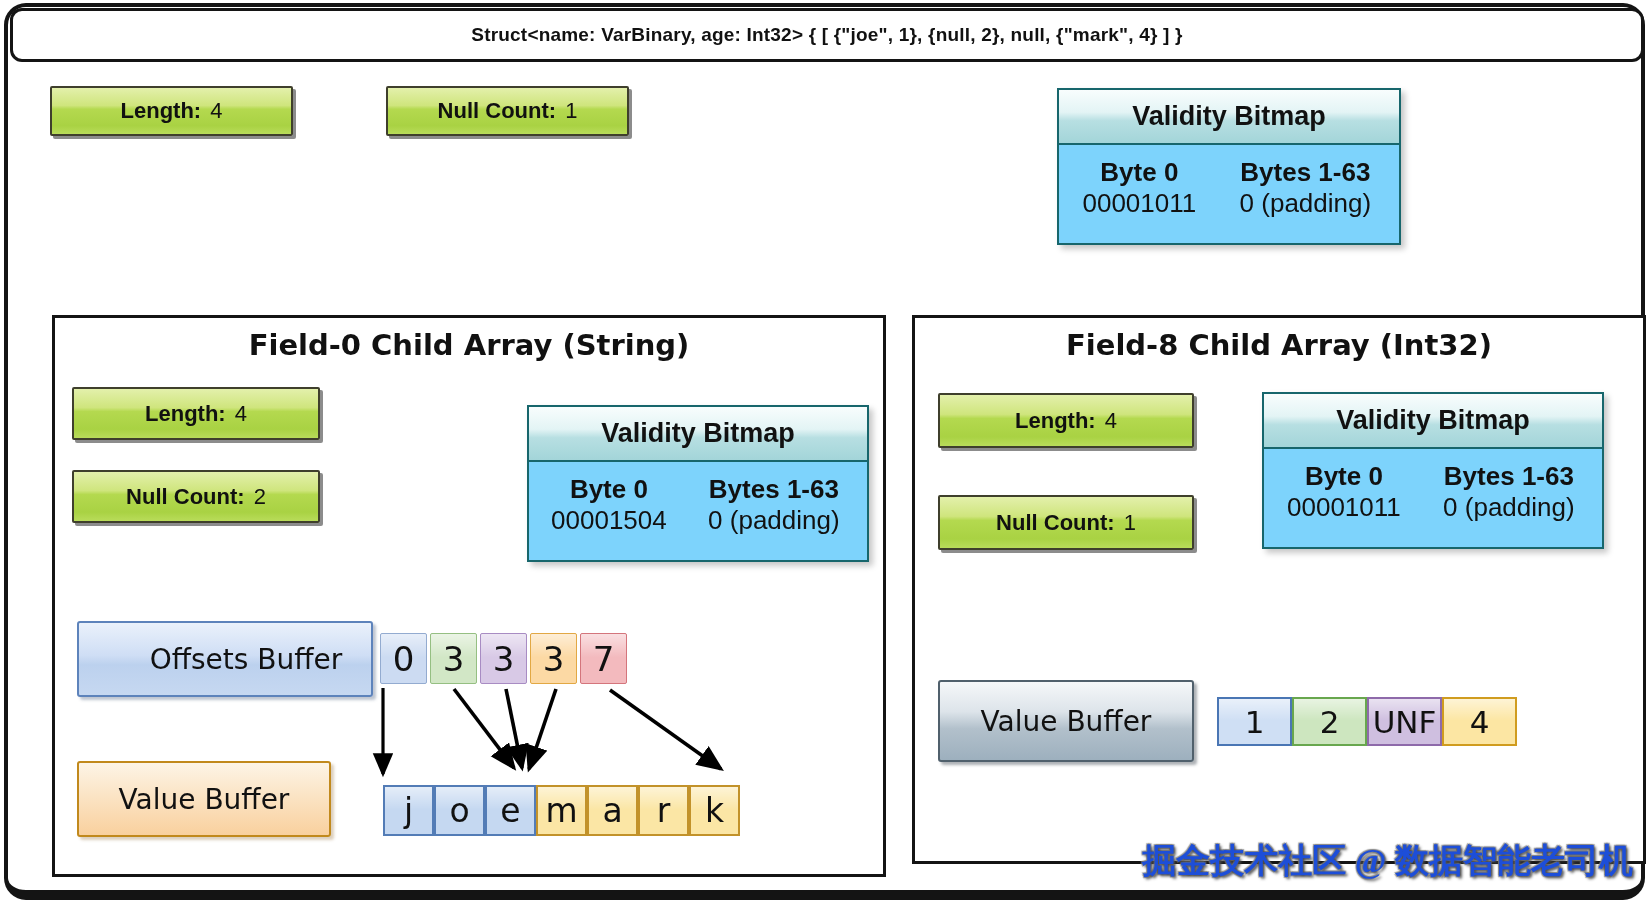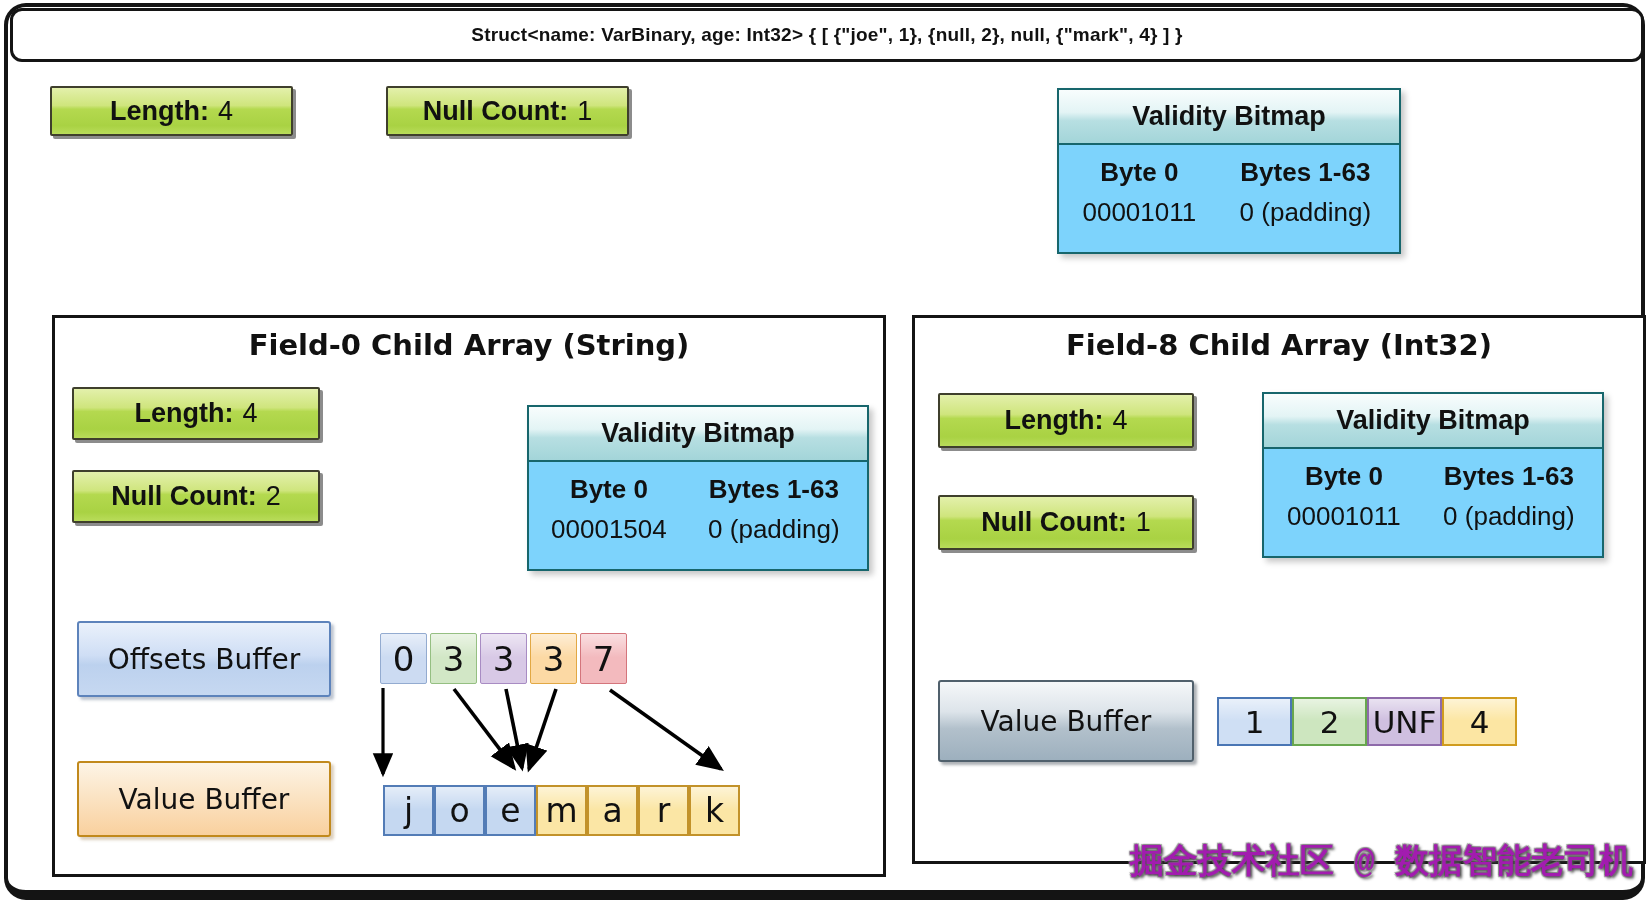--- a/index.html
+++ b/index.html
@@ -10,46 +10,46 @@
   .frame{position:absolute;left:4px;top:3px;right:4px;bottom:2px;
          border:4px solid #141414;border-bottom-width:10px;border-radius:22px;}
 
   
   .titlebar{position:absolute;left:10px;top:8px;width:1628px;height:48px;background:#fff;
             border:3.5px solid #141414;border-radius:12px;display:flex;align-items:center;justify-content:center;
             font-weight:bold;font-size:19px;letter-spacing:.2px;z-index:5;}
 
   
   .gbtn{position:absolute;display:flex;align-items:center;justify-content:center;
-        font-size:27px;border:2px solid #3f3f2c;border-radius:2px;
+        font-size:22px;border:2px solid #3f3f2c;border-radius:2px;
         background:linear-gradient(180deg,#e3f0ab 0%,#cfe57d 38%,#b4d94f 46%,#a9d243 82%,#b9dc5a 100%);
         box-shadow:3px 3px 0 rgba(45,45,45,.55);}
   .gbtn .lab{font-weight:bold;}
   .gbtn .val{margin-left:9px;font-weight:normal;}
 
   
   .vtable{position:absolute;background:#7dd3fc;border:2.5px solid #17666c;
           box-shadow:4px 4px 6px rgba(0,0,0,.22);margin-left:44px;}
   .vhead{height:53px;border-bottom:2.5px solid #17666c;display:flex;align-items:center;justify-content:center;
          font-weight:bold;font-size:27px;
          background:linear-gradient(180deg,#f8fdfd 0%,#e3f4f5 42%,#b7dfe2 58%,#a3d5d9 100%);}
   .vbody{display:grid;grid-template-columns:46% 54%;text-align:center;
-         padding:12px 4px 24px 4px;row-gap:9px;font-size:26px;}
+         padding:12px 4px 24px 4px;font-size:26px;}
   .vcolh{font-weight:bold;}
 
   
   .fieldbox{position:absolute;background:#fff;border:3px solid #141414;padding-left:44px;}
   .ftitle{position:absolute;left:0;right:0;top:10px;text-align:center;
           font-family:"DejaVu Sans",sans-serif;font-weight:bold;font-size:29px;}
 
   
   .bufbtn{position:absolute;display:flex;align-items:center;justify-content:center;
           font-family:"DejaVu Sans",sans-serif;font-size:28px;border-radius:3px;}
   .bufblue{background:linear-gradient(180deg,#eaf1fb 0%,#cfdef5 45%,#bcd1ee 58%,#c6d8f1 100%);
-           border:2px solid #5d83bb;box-shadow:3px 3px 3px rgba(70,90,120,.35);}
+           border:2px solid #5d83bb;box-shadow:3px 3px 3px rgba(70,90,120,.35);padding-left:42px;}
   .buforange{background:linear-gradient(180deg,#fdf4e6 0%,#fbe4c5 45%,#f9d09e 100%);
              border:2px solid #c1891c;box-shadow:3px 3px 3px rgba(140,100,40,.3);}
   .bufgray{background:linear-gradient(180deg,#f5f7f9 0%,#dde4ea 38%,#b2c0cb 60%,#9db0be 100%);
            border:2px solid #50606c;box-shadow:3px 3px 3px rgba(50,60,70,.4);}
 
   
   .cellrow{position:absolute;display:flex;}
   .cell{display:flex;align-items:center;justify-content:center;
         font-family:"DejaVu Sans",sans-serif;
         background-image:linear-gradient(180deg,rgba(255,255,255,.55) 0%,rgba(255,255,255,0) 48%);}
@@ -69,21 +69,21 @@
   .valrow1 .blue  {background-color:#cfdff4;border-color:#4a76b4;}
   .valrow1 .green {background-color:#cde6bf;border-color:#68a74e;}
   .valrow1 .purple{background-color:#cfbfe0;border-color:#8e6aaa;}
   .valrow1 .yellow{background-color:#fce6a3;border-color:#d09c1f;}
 
   
   .arrows{position:absolute;left:0;top:0;width:1649px;height:902px;pointer-events:none;z-index:4;}
 
   
   .watermark{position:absolute;right:16px;top:838px;z-index:9;
-             font-family:Liberation Mono, monospace;font-weight:bold;font-size:34px;color:#a21caf;
+             font-family:Liberation Serif, serif;font-weight:bold;font-size:34px;color:#1d4ed8;
              text-shadow:2px 2px 3px rgba(70,70,70,.95),-1px -1px 1px rgba(130,130,130,.8),
                          1px -1px 1px rgba(130,130,130,.7),-1px 1px 1px rgba(130,130,130,.7);text-align:center;}
 </style>
 </head>
 <body>
 
 <div id="stage">
 
   <div class="frame"></div>
 

